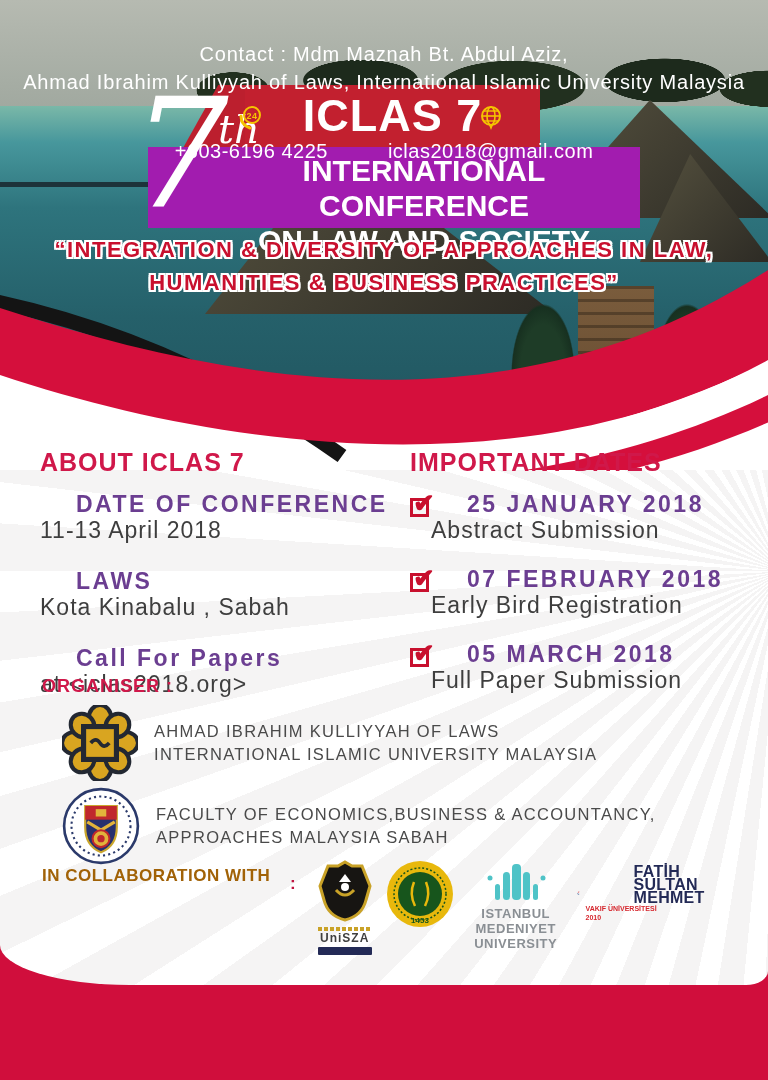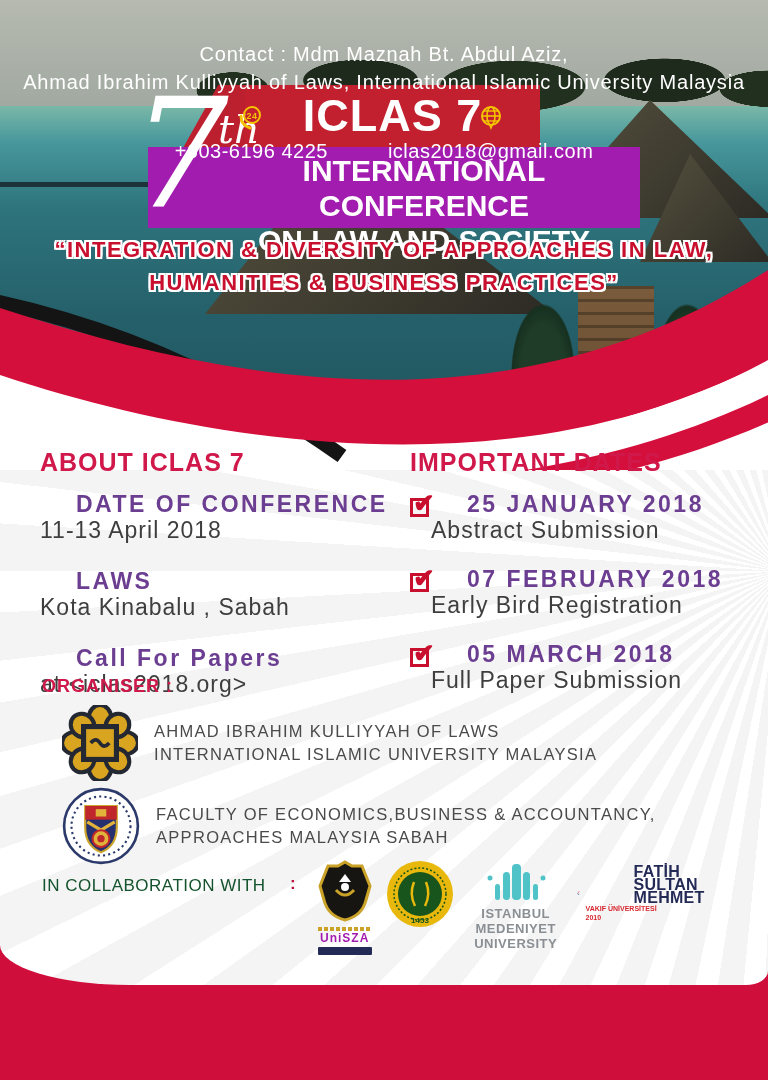--- a/index.html
+++ b/index.html
@@ -81,31 +81,31 @@
                 color:#C8102E; font-weight:700; }
 
   
   .organiser { position:absolute; left:42px; top:676px; width:690px; }
   .org-h { font-size:18px; font-weight:800; color:#D0184A; letter-spacing:1px; margin-bottom:8px; }
   .org-row { display:flex; align-items:center; gap:16px; margin:4px 0 6px 20px; }
   .org-text { font-size:16.5px; color:#4a4a4a; letter-spacing:1.3px; line-height:23px; }
 
   
   .collab { position:absolute; left:42px; top:860px; width:706px; display:flex; align-items:flex-start; }
-  .collab-h { font-size:17px; font-weight:400; color:#14532d; letter-spacing:0.5px; margin-top:16px; width:248px; }
+  .collab-h { font-size:17px; font-weight:700; color:#a16207; letter-spacing:0.5px; margin-top:6px; width:248px; }
   .collab-colon { font-size:17px; font-weight:800; color:#C01440; margin:14px 18px 0 0; }
   .collab-logos { display:flex; align-items:flex-start; gap:9px; }
   .logo-block { text-align:center; }
   .tinytxt { font-size:6.5px; font-weight:700; letter-spacing:0.2px; line-height:8px; }
   .umy-word { color:#8c1d2f; font-weight:900; font-size:21px; line-height:21px; }
   .umy-ribbon { margin:2px auto 0; width:52px; height:9px; background:#1e6b34; border-radius:4px; }
   .navybar { margin:2px auto 0; width:54px; height:8px; background:#232a56; border-radius:1px; }
   .goldline { margin:1px auto; width:54px; height:4px;
       background:repeating-linear-gradient(90deg,#C9A227 0 4px, transparent 4px 6px); }
-  .unisza-word { font-size:12px; font-weight:800; color:#a21caf; letter-spacing:1px; line-height:13px; }
+  .unisza-word { font-size:12px; font-weight:800; color:#404040; letter-spacing:1px; line-height:13px; }
   .med-word { font-size:13px; font-weight:800; color:#8a8f94; line-height:15px; letter-spacing:0.5px; }
   .fsm-words { text-align:left; }
   .fsm-main { font-size:16px; font-weight:900; color:#232a56; line-height:13px; letter-spacing:0.3px;padding-left:48px; }
   .fsm-sub { font-size:7px; font-weight:700; color:#d6282f; line-height:9px; }
 
   
   .footer { position:absolute; left:0; top:944px; width:768px; height:136px; background:#D00E3C; z-index:1; }
   .footer-inner { position:absolute; left:0; top:40px; width:768px; text-align:center; color:#fff; z-index:7; }
   .f-line { font-size:20px; line-height:28px; letter-spacing:0.8px; }
   .f-contacts { display:flex; justify-content:center; align-items:center; gap:26px; margin-top:8px; }

